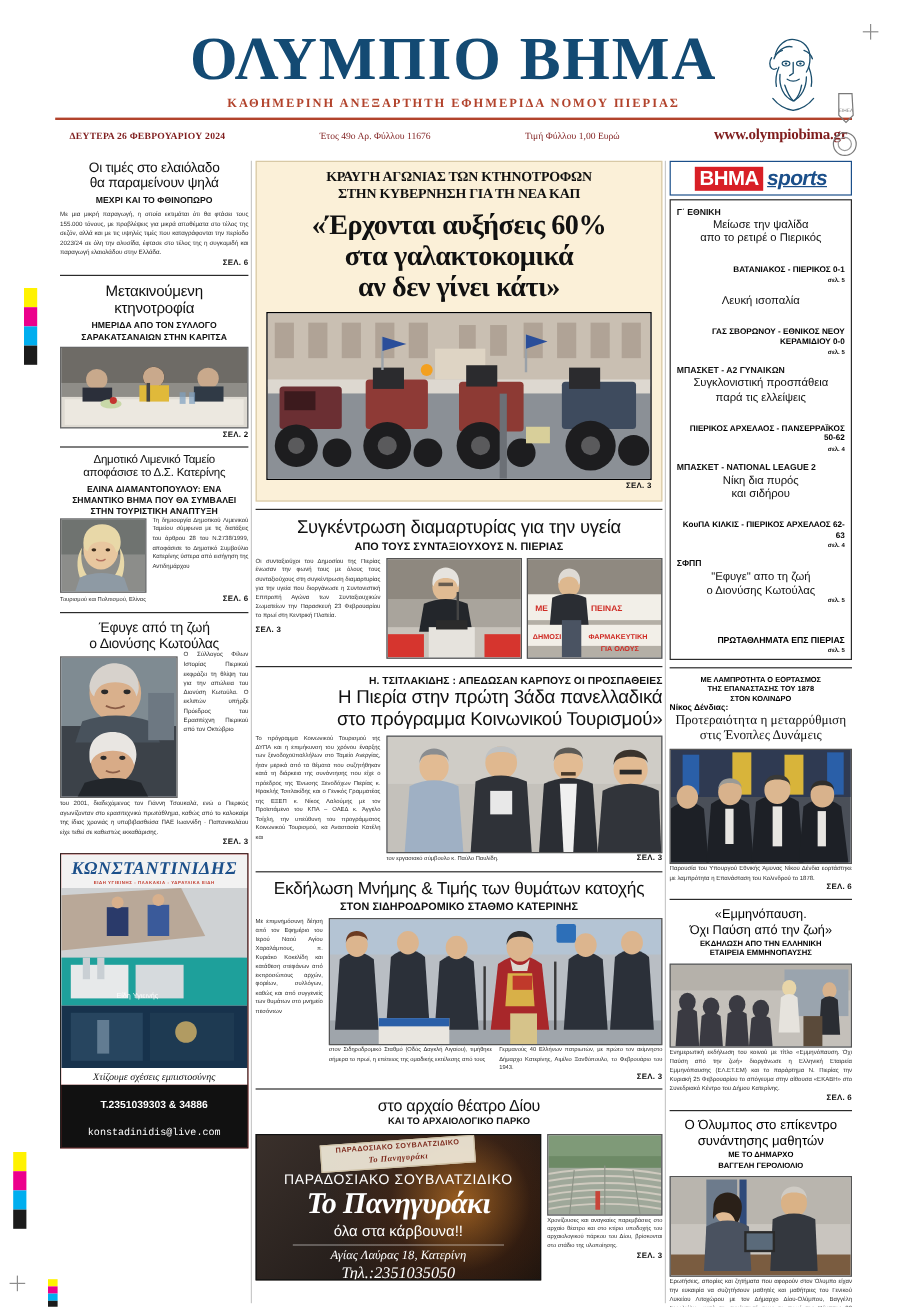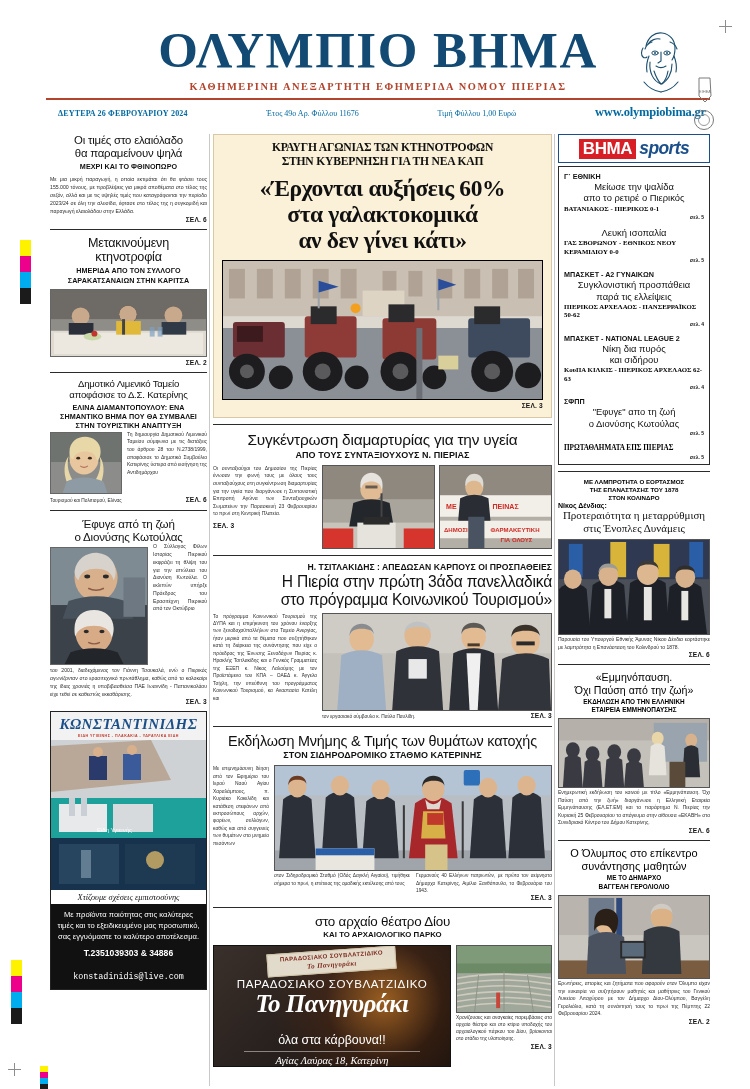--- a/index.html
+++ b/index.html
@@ -54,21 +54,21 @@
     color: #b2432c;
     margin-top: 5px;
   }
   .masthead-rule {
     height: 1.6px; background: #b2432c; margin: 6px 6px 0 6px;
   }
   .masthead-info {
     display: flex; justify-content: space-between; align-items: baseline;
     padding: 5px 10px 0 18px;
     font-family: "Liberation Serif", "DejaVu Serif", serif;
-    color: #0369a1;
+    color: #7f1d1d;
   }
   .mi-date { font-size: 8px; font-weight: bold; letter-spacing: .2px; }
   .mi-issue { font-size: 8px; }
   .mi-price { font-size: 8px; }
   .mi-site { font-size: 12.5px; font-weight: bold; letter-spacing: -.2px; }
 
   
   .zeus {
     position: absolute; right: 28px; top: 4px; width: 56px; height: 72px;
   }
@@ -202,21 +202,21 @@
   .ad-pan-logo .lg2 {
     font-family: "Liberation Serif", "DejaVu Serif", serif;
     font-style: italic; font-size: 7px; display:block;
   }
   .ad-pan-t1 { font-size: 11.6px; letter-spacing: .6px; margin-top: 5px; color: #fff; }
   .ad-pan-t2 {
     font-family: "Liberation Serif", "DejaVu Serif", serif;
     font-style: italic; font-weight: bold; font-size: 25px; margin-top: 0px;
     color: #fff; letter-spacing: -.5px;
   }
-  .ad-pan-t3 { font-size: 12.4px; margin-top: 15px; }
+  .ad-pan-t3 { font-size: 12.4px; margin-top: 1px; }
   .ad-pan-div { height: 1px; background: rgba(255,255,255,.45); margin: 4px 24px 3px; }
   .ad-pan-t4 {
     font-family: "Liberation Serif", "DejaVu Serif", serif;
     font-style: italic; font-size: 10.5px;
   }
   .ad-pan-t5 {
     font-family: "Liberation Serif", "DejaVu Serif", serif;
     font-style: italic; font-size: 13.5px; margin-top: 1px;
   }
 
@@ -225,27 +225,27 @@
     border: 1px solid #1b4f8a; background: #fff; padding: 3px 4px;
     display: flex; align-items: center; justify-content: center; gap: 3px;
   }
   .bs-bhma {
     background: #d81f26; color: #fff; font-weight: bold;
     font-size: 17px; padding: 0 4px; letter-spacing: -.4px;
     font-family: "Liberation Sans", sans-serif;
   }
   .bs-sports {
     color: #1b4f8a; font-weight: bold; font-style: italic;
-    font-size: 17.5px; letter-spacing: -.6px;
+    font-size: 17.5px; letter-spacing: -.6px; text-decoration: underline;
   }
 
   .sports-box { border: 1px solid #2b2b2b; padding: 5px 5px 4px; margin-top: 3px; }
   .sp-cat { font-size: 7.2px; font-weight: bold; color: #111; text-align: left; }
   .sp-hl { font-size: 9.4px; text-align: center; line-height: 1.2; color: #111; }
-  .sp-score { font-size: 6.8px; font-weight: bold; text-align: left; line-height: 1.25; margin-top: 1px; font-family: Liberation Serif, serif; }
+  .sp-score { font-size: 6.8px; font-weight: bold; text-align: right; line-height: 1.25; margin-top: 18px; }
   .sp-pg { font-size: 5px; font-weight: bold; text-align: right; color: #111; margin-top: 1px; }
   .sp-gap { height: 7px; }
 
   .r-kicker { font-size: 6.2px; font-weight: bold; line-height: 1.32; text-align: center; }
   .r-name { font-size: 7px; font-weight: bold; text-align: left; }
   .r-hl {
     font-family: "Liberation Serif", "DejaVu Serif", serif;
     font-size: 11px; text-align: center; line-height: 1.18; color: #111;
   }
   .r-hl2 { font-size: 10.6px; text-align: center; line-height: 1.2; }
@@ -447,21 +447,20 @@
             <rect x="0" y="98" width="155" height="52" fill="#17324c"></rect>
             <rect x="8" y="104" width="60" height="40" fill="#27455f"></rect>
             <rect x="74" y="104" width="70" height="40" fill="#1e3a52"></rect>
             <circle cx="104" cy="120" r="9" fill="#f0c46a" opacity=".7"></circle>
             <rect x="30" y="110" width="10" height="28" fill="#8aa2b4" opacity=".6"></rect>
             <text x="46" y="92" font-size="6" fill="#ffffff" font-family="Liberation Sans" opacity=".9">Είδη Υγιεινής</text>
           </svg>
         </div>
         <div class="ad-kon-slogan">Χτίζουμε σχέσεις εμπιστοσύνης</div>
         <div class="ad-kon-dark">
-          <div class="t1">Με προϊόντα ποιότητας στις καλύτερες τιμές και το εξειδικευμένο μας προσωπικό, σας εγγυόμαστε το καλύτερο αποτέλεσμα.</div>
           <div class="t2">Τ.2351039303 &amp; 34886</div>
           <div class="t3">konstadinidis@live.com</div>
         </div>
       </div>
     </div>
 
     <div class="col-mid">
 
       <div class="lead-box">
         <div class="lead-kicker">ΚΡΑΥΓΗ ΑΓΩΝΙΑΣ ΤΩΝ ΚΤΗΝΟΤΡΟΦΩΝ</div>

